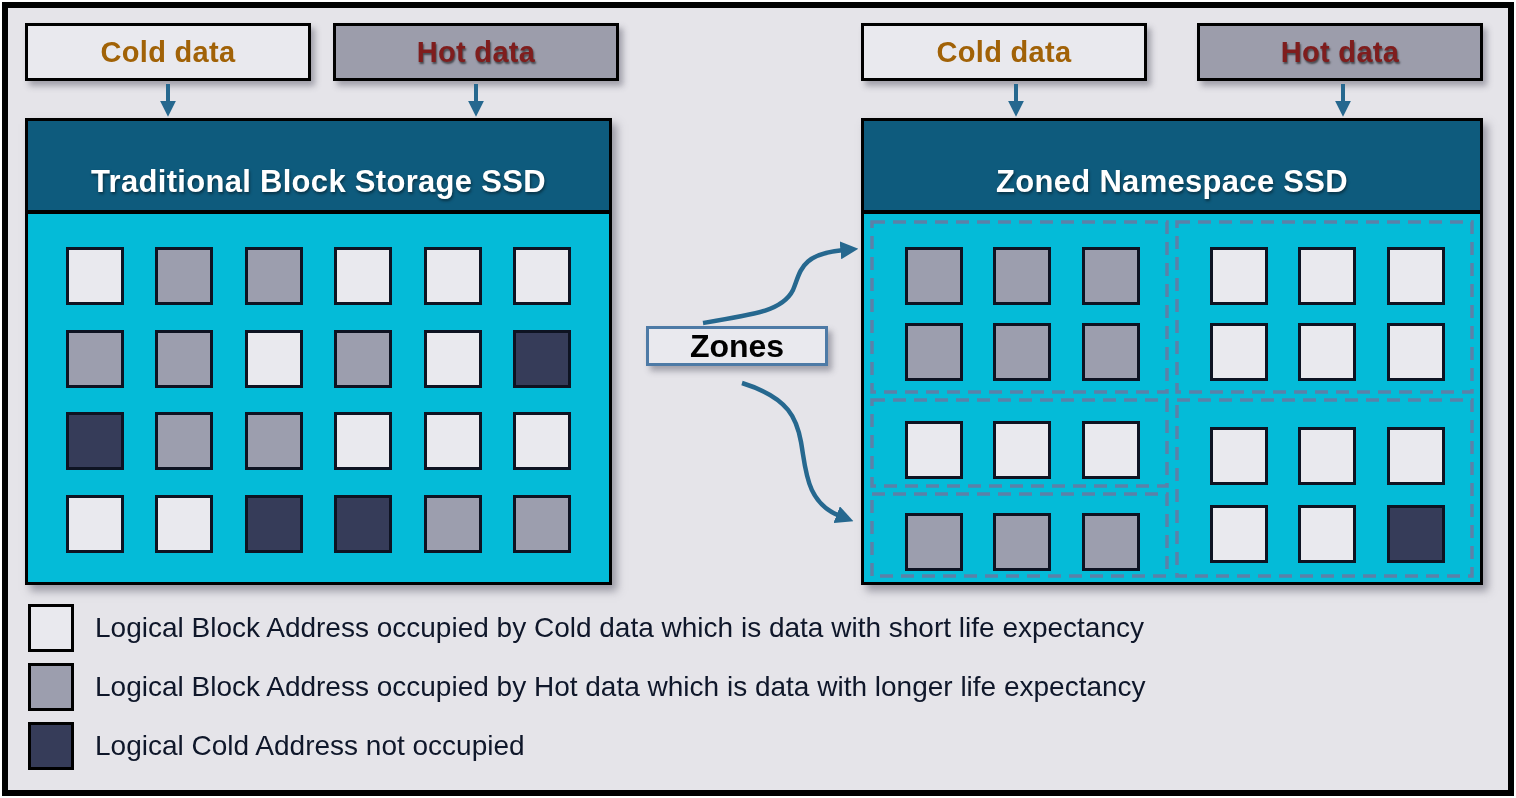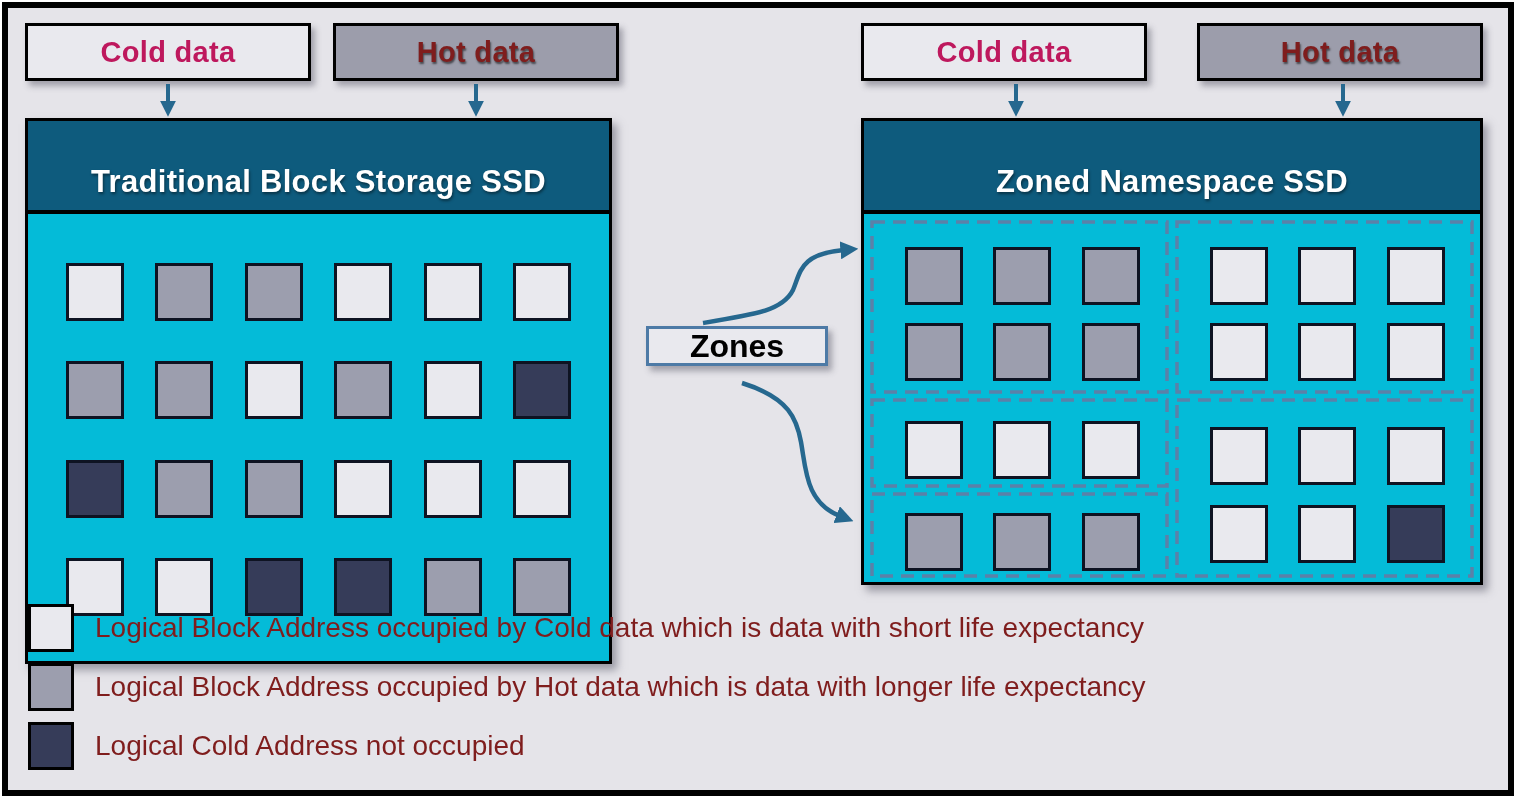--- a/index.html
+++ b/index.html
@@ -11,33 +11,33 @@
     position:absolute;left:2px;top:2px;right:2px;bottom:2px;
     border:6px solid #000;background:var(--background,#e5e4e9);box-sizing:border-box;
   }
   
   .flow-label{
     position:absolute;height:58px;width:286px;box-sizing:border-box;
     border:3px solid #000;display:flex;align-items:center;justify-content:center;
     font-size:29px;font-weight:700;letter-spacing:.3px;
     box-shadow:4px 5px 6px rgba(80,80,95,.45);
   }
-  .flow-label.cold{background:var(--label-cold-bg,#e9e9ee);color:#be185d;align-items:center;}
+  .flow-label.cold{background:var(--label-cold-bg,#e9e9ee);color:#a16207;align-items:center;}
   .flow-label.hot{background:var(--label-hot-bg,#9c9dab);color:#7f1d1d;text-shadow:1px 2px 2px rgba(0,0,0,.55);}
   #cold-left{left:25px;top:23px;}
   #hot-left{left:333px;top:23px;}
   #cold-right{left:861px;top:23px;}
   #hot-right{left:1197px;top:23px;}
 
   
   .ssd{
     position:absolute;top:118px;box-sizing:border-box;border:3px solid #000;
     background:var(--ssd-body,#04bbd8);box-shadow:5px 6px 8px rgba(80,80,95,.5);
   }
-  #ssd-left{left:25px;width:587px;height:546px;padding-left:41px;}
+  #ssd-left{left:25px;width:587px;height:467px;padding-left:41px;}
   #ssd-right{left:861px;width:622px;height:467px;padding-left:27px;}
   .ssd-header{
     position:absolute;left:0;top:0;right:0;height:93px;box-sizing:border-box;
     background:var(--ssd-header,#0e5b7d);border-bottom:4px solid #000;
     display:flex;align-items:center;justify-content:center;
     color:#fff;font-size:31px;font-weight:700;letter-spacing:.3px;
     text-shadow:1px 2px 3px rgba(0,0,0,.45);
     padding-top:32px;
   }
   .ssd-body{position:absolute;left:0;right:0;top:97px;bottom:0;}
@@ -74,21 +74,21 @@
   
   .legend{position:absolute;left:28px;top:604px;}
   .legend-row{display:flex;align-items:center;height:48px;margin-bottom:11px;}
   .legend-swatch{
     width:46px;height:48px;box-sizing:border-box;border:3px solid #000;flex:0 0 auto;
     margin-right:21px;
   }
   .legend-swatch[data-type="cold"]{background:var(--block-cold,#e9e9ee);}
   .legend-swatch[data-type="hot"]{background:var(--block-hot,#9c9eae);}
   .legend-swatch[data-type="empty"]{background:var(--block-empty,#363c59);}
-  .legend-text{font-size:28px;color:#7f1d1d;white-space:nowrap;}
+  .legend-text{font-size:28px;color:#0f172a;white-space:nowrap;}
 
   
   .overlay{position:absolute;left:0;top:0;pointer-events:none;}
   .overlay .arrow{stroke:var(--arrow,#26688f);fill:none;}
   .overlay .ah{fill:var(--arrow,#26688f);}
   .overlay .zone-outline{
     fill:none;stroke:var(--zone-dash,#5b81a8);stroke-width:3.5;
     stroke-dasharray:13 8;
   }
 </style>

